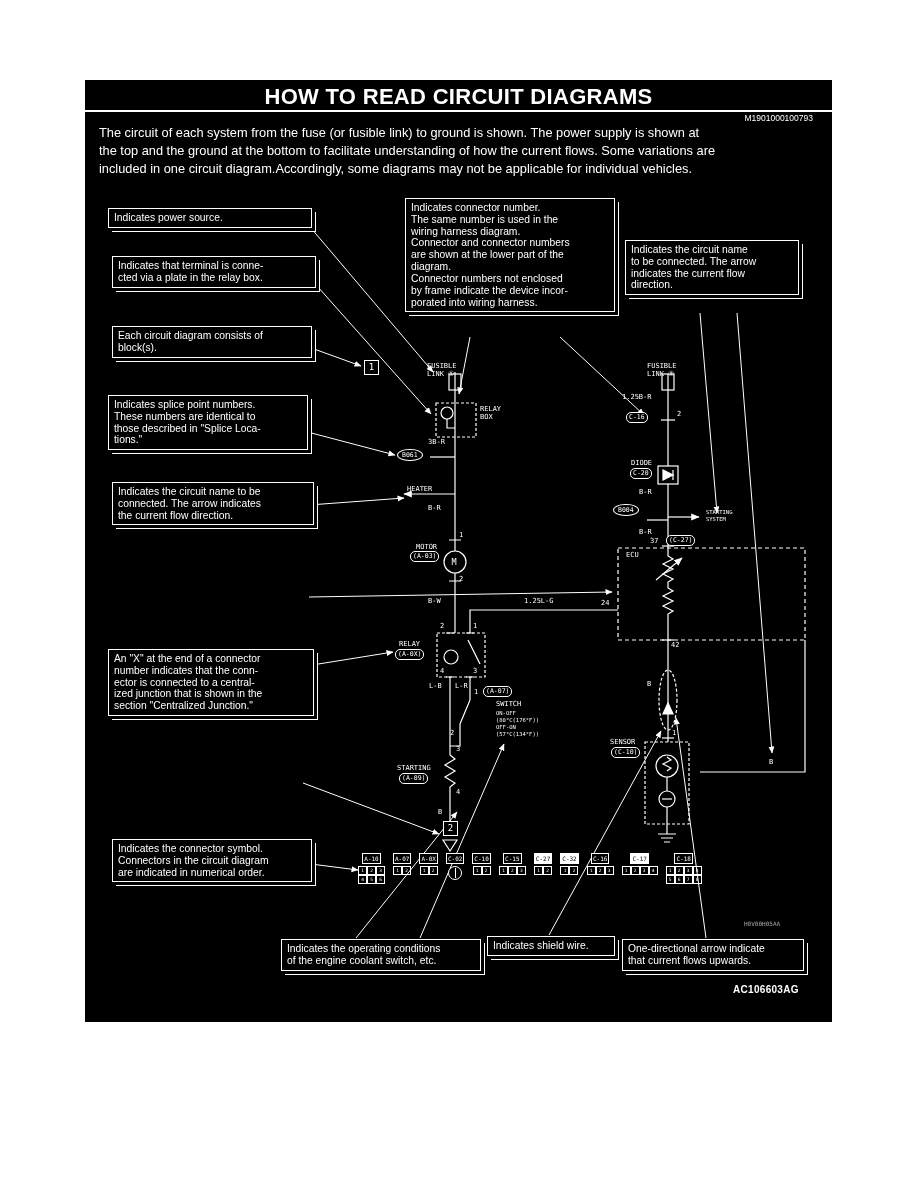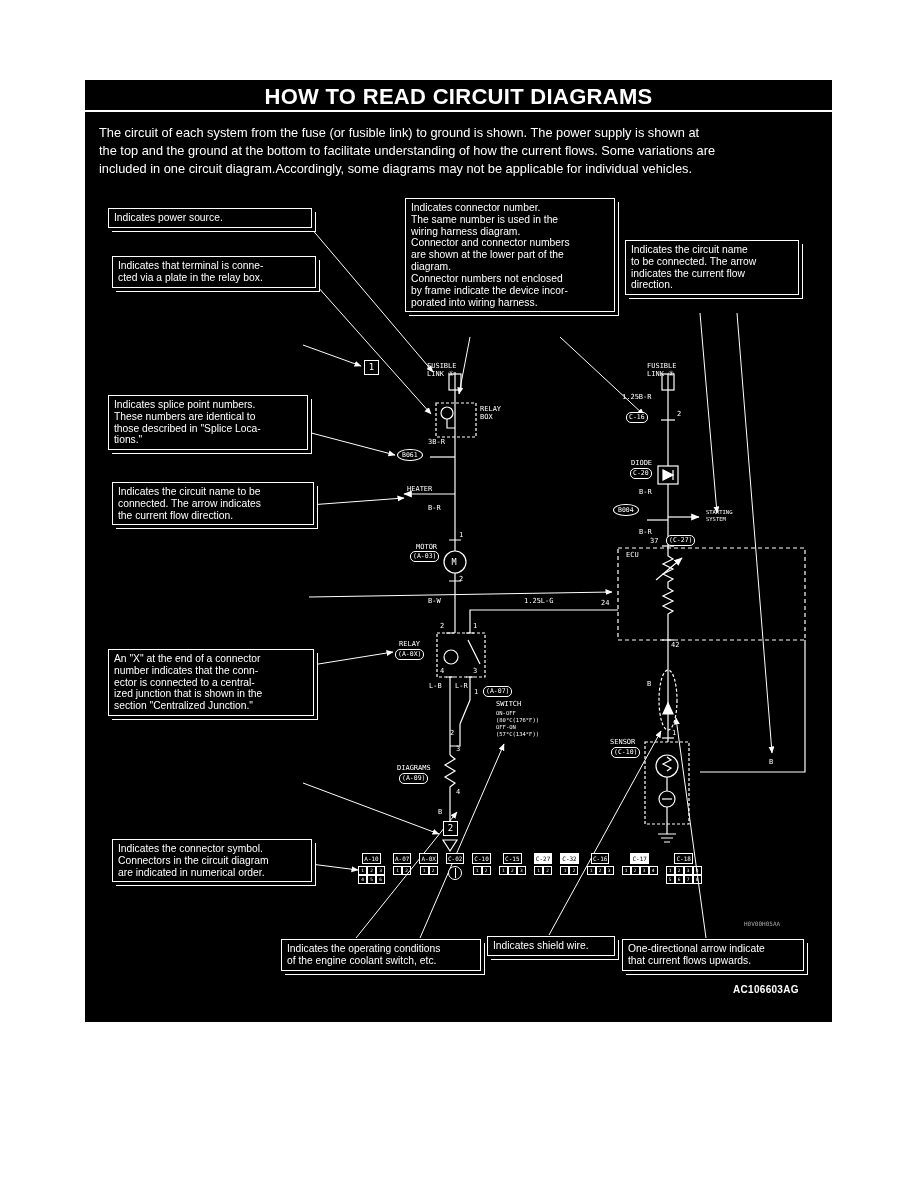--- a/index.html
+++ b/index.html
@@ -111,30 +111,35 @@
       <circle cx="667" cy="799" r="8"></circle>
       <path d="M662,799 H672"></path>
       <path d="M667,777 V791 M667,807 V824"></path>
       <path d="M667,824 V834 M658,834 H676 M661,838 H673 M664,842 H670"></path>
       <path d="M805,640 V772 H700"></path>
     </g>
   </svg>
 
   <div class="title">HOW TO READ CIRCUIT DIAGRAMS</div>
   <div class="title-rule"></div>
+  <div class="doc-number">M1901000100793</div>
   <div class="intro">The circuit of each system from the fuse (or fusible link) to ground is shown. The power supply is shown at
 the top and the ground at the bottom to facilitate understanding of how the current flows. Some variations are
 included in one circuit diagram.Accordingly, some diagrams may not be applicable for individual vehicles.</div>
 
   <div class="callout" style="left:108px;top:208px;width:192px">
       <div class="callout-text">Indicates power source.</div>
     </div>
   <div class="callout" style="left:112px;top:256px;width:192px">
       <div class="callout-text">Indicates that terminal is conne-
 cted via a plate in the relay box.</div>
+    </div>
+  <div class="callout" style="left:112px;top:326px;width:188px">
+      <div class="callout-text">Each circuit diagram consists of
+block(s).</div>
     </div>
   <div class="callout" style="left:108px;top:395px;width:188px">
       <div class="callout-text">Indicates splice point numbers.
 These numbers are identical to
 those described in "Splice Loca-
 tions."</div>
     </div>
   <div class="callout" style="left:112px;top:482px;width:190px">
       <div class="callout-text">Indicates the circuit name to be
 connected. The arrow indicates
@@ -208,21 +213,21 @@
   <div class="dlabel" style="left:455px;top:682px">L-R</div>
   <div class="dlabel" style="left:474px;top:688px">1</div>
   <div class="conn-ref" style="left:483px;top:686px">(A-07)</div>
   <div class="dlabel" style="left:496px;top:700px">SWITCH</div>
   <div class="dlabel tiny" style="left:496px;top:710px">ON-OFF
 (80°C(176°F))
 OFF-ON
 (57°C(134°F))</div>
   <div class="dlabel" style="left:450px;top:729px">2</div>
   <div class="dlabel" style="left:456px;top:745px">3</div>
-  <div class="dlabel" style="left:397px;top:764px">DIAGRAMS</div>
+  <div class="dlabel" style="left:397px;top:764px">STARTING</div>
   <div class="conn-ref" style="left:399px;top:773px">(A-09)</div>
   <div class="dlabel" style="left:456px;top:788px">4</div>
   <div class="dlabel" style="left:438px;top:808px">B</div>
   <div class="blockbox" style="left:443px;top:821px">2</div>
 
   <div class="dlabel" style="left:647px;top:362px">FUSIBLE
 LINK ②</div>
   <div class="dlabel" style="left:622px;top:393px">1.25B-R</div>
   <div class="conn-ref" style="left:626px;top:412px">C-16</div>
   <div class="dlabel" style="left:677px;top:410px">2</div>

